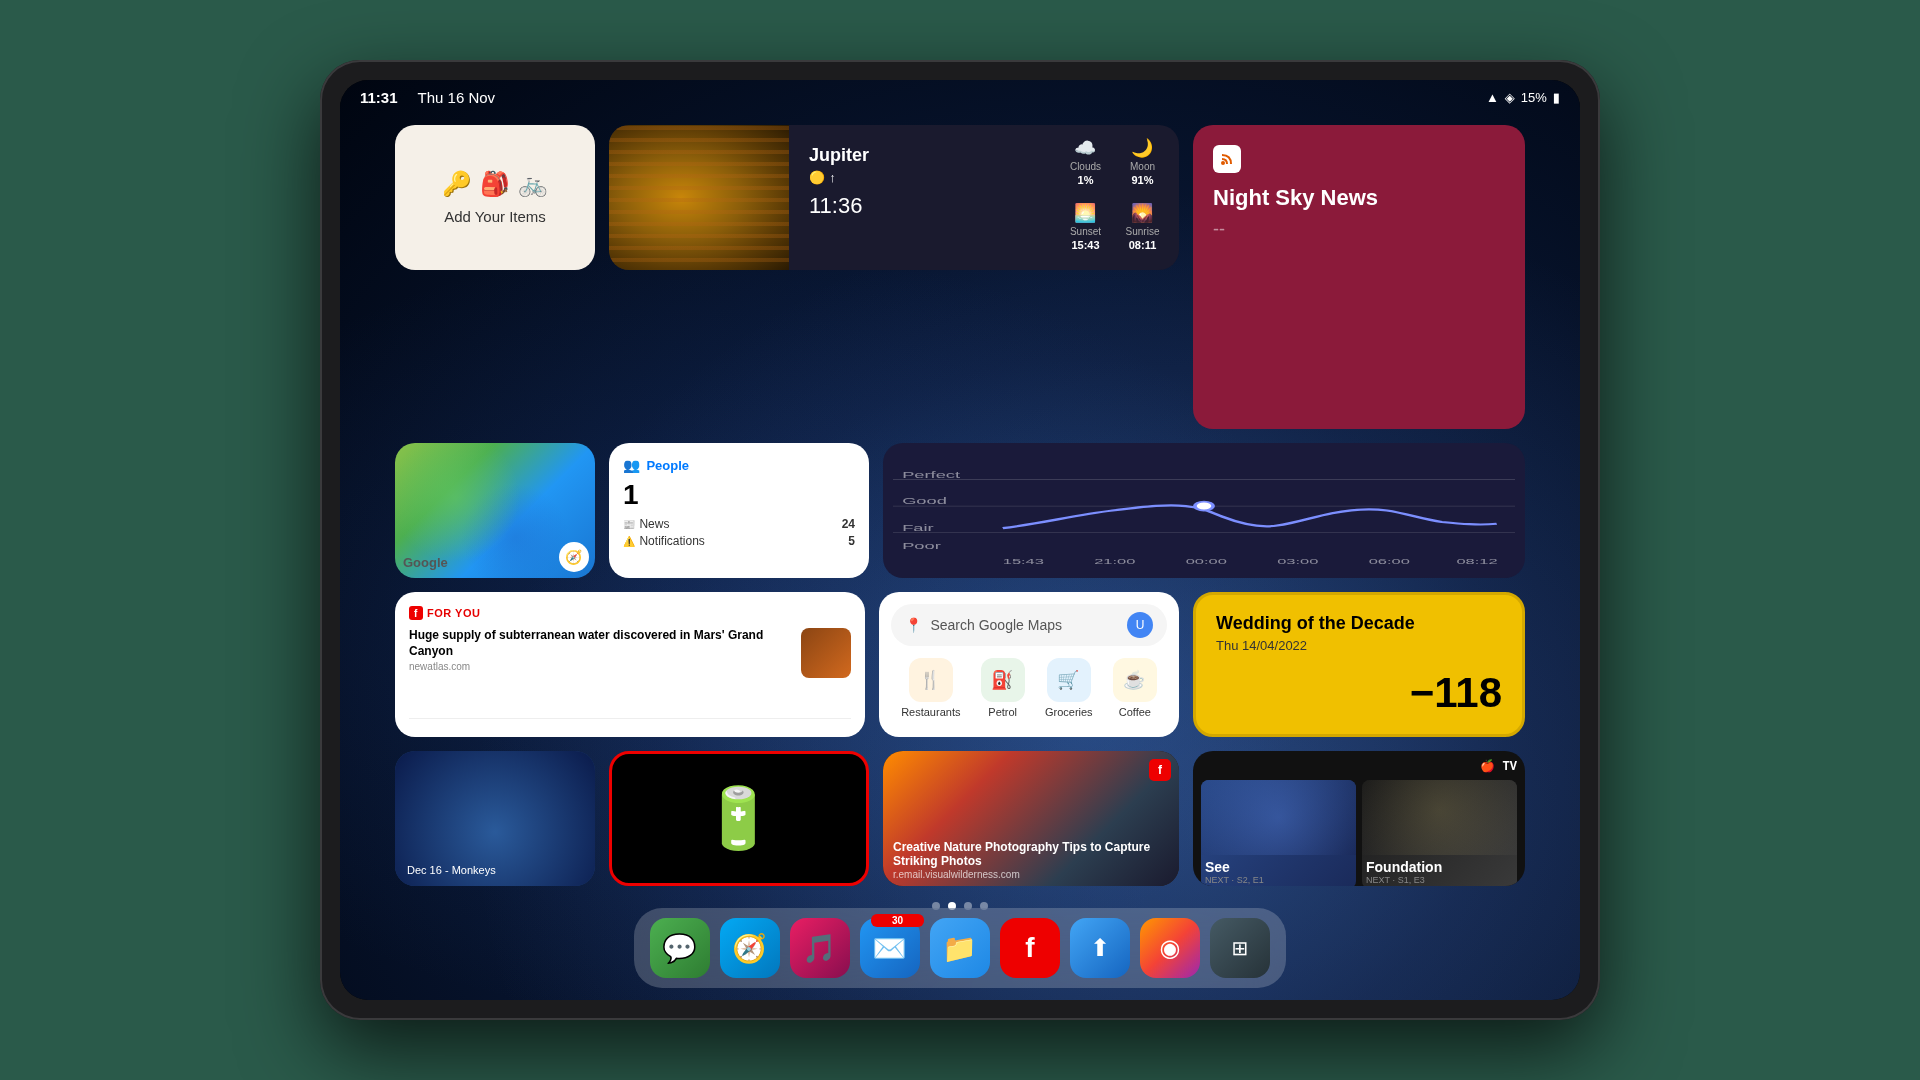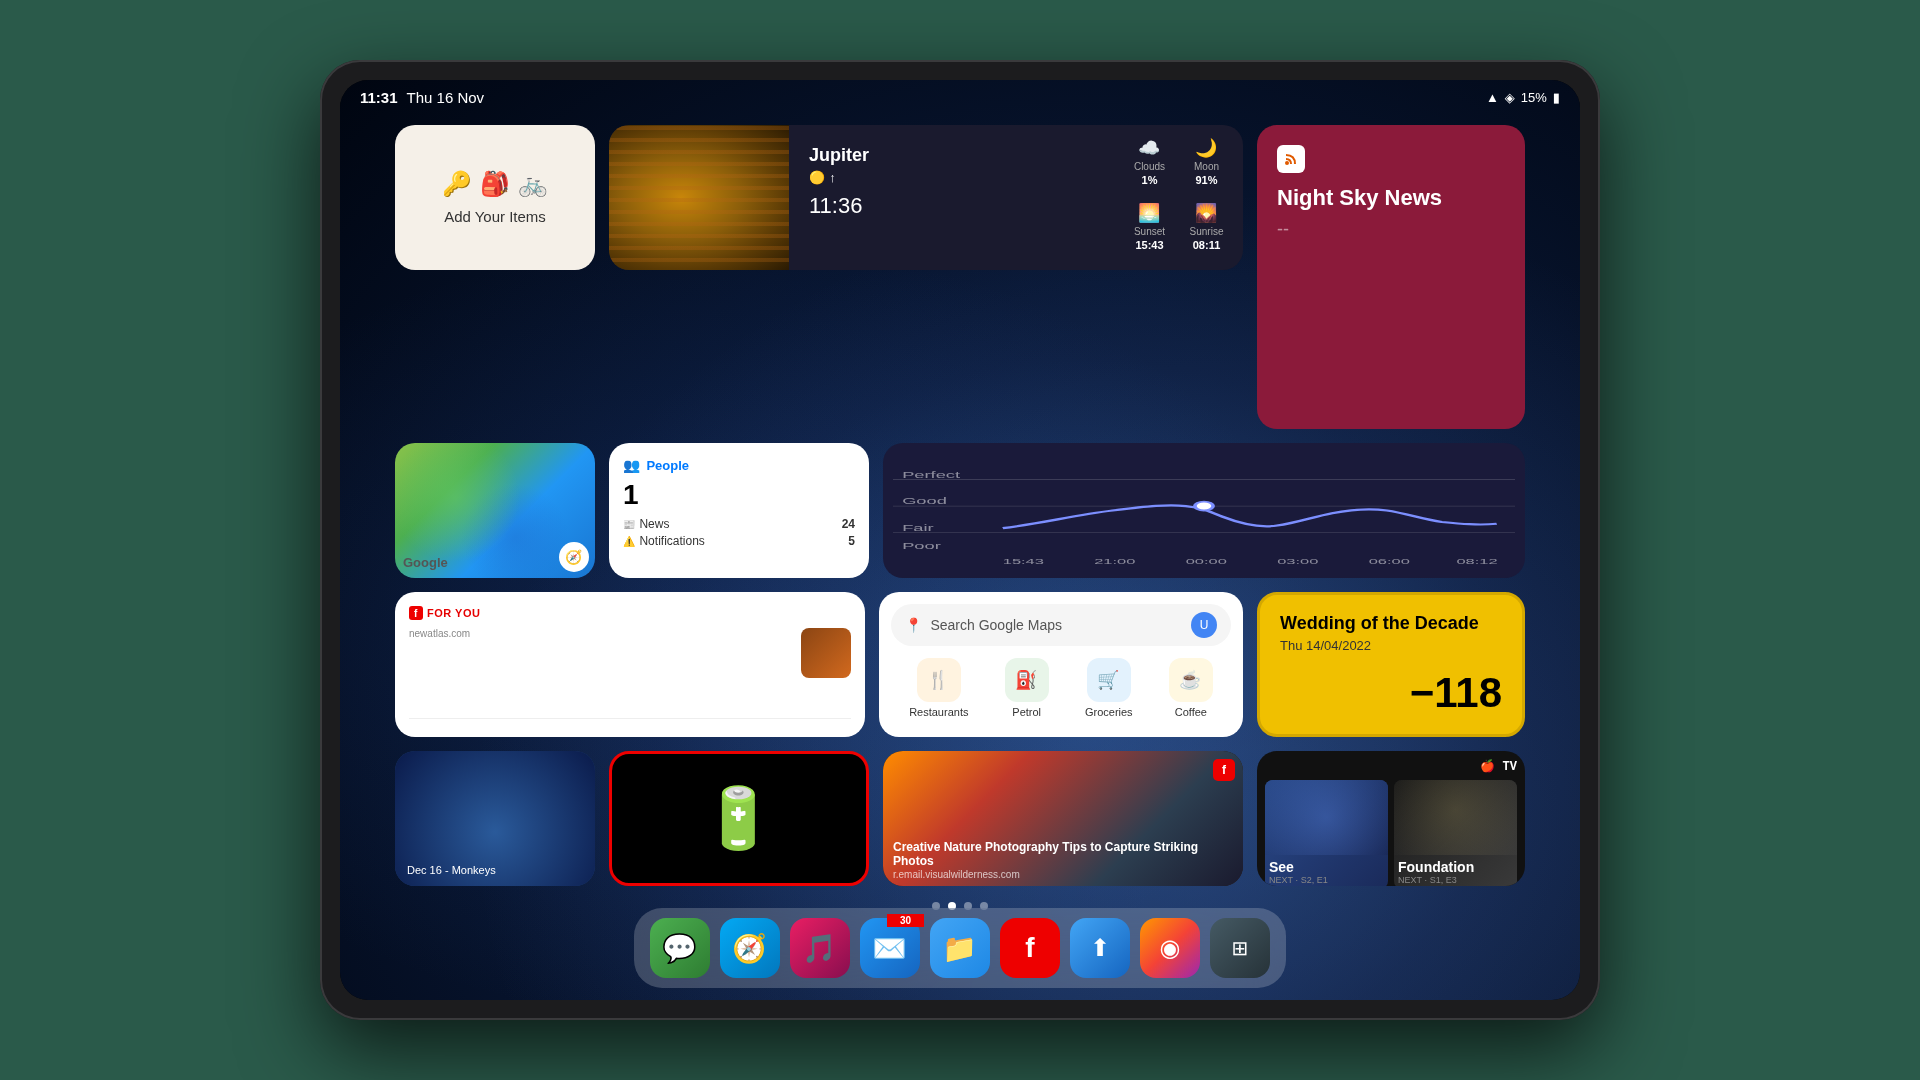--- a/index.html
+++ b/index.html
@@ -573,22 +573,22 @@
     .dock-app-screenshotplus { background: linear-gradient(135deg, #455a64 0%, #263238 100%); }
 
     .badge {
       position: absolute;
       top: -4px;
       right: -4px;
       background: #e00;
       color: #fff;
       font-size: 10px;
       font-weight: 700;
-      padding: 1px 13px;
-      border-radius: 0;
+      padding: 1px 21px;
+      border-radius: 6px;
       min-width: 18px;
       text-align: center;
     }
 
     
     .page-dots {
       position: absolute;
       bottom: 90px;
       left: 50%;
       transform: translateX(-50%);
@@ -618,37 +618,37 @@
 
     .row {
       display: flex;
       gap: 14px;
       margin-bottom: 14px;
     }
 
     .col-small { width: 200px; flex-shrink: 0; }
     .col-medium { width: 260px; flex-shrink: 0; }
     .col-flex { flex: 1; }
-    .col-large { width: 268px; flex-shrink: 0; }
+    .col-large { width: 332px; flex-shrink: 0; }
 
     .h-widget-sm { height: 145px; }
     .h-widget-md { height: 135px; }
     .h-widget-lg { height: 135px; }
 
     svg text { font-family: -apple-system, sans-serif; }
   </style>
 </head>
 <body>
 
 <div class="ipad-frame">
   <div class="ipad-screen">
     <div class="wallpaper"></div>
 
     <div class="status-bar">
-      <div style="display:flex; align-items:center; gap:1px;">
+      <div style="display:flex; align-items:center; gap:12px;">
         <span class="status-time">11:31</span>
         <span class="status-date">Thu 16 Nov</span>
       </div>
       <div class="status-right">
         <span>▲</span>
         <span>◈</span>
         <span>15%</span>
         <span>▮</span>
       </div>
     </div>
@@ -780,20 +780,21 @@
 
       <div class="row">
 
         <div class="widget widget-news col-small" style="height:145px;width:470px;flex-shrink:0;">
           <div class="news-for-you">
             <span style="background:#e00;color:#fff;width:14px;height:14px;border-radius:3px;display:flex;align-items:center;justify-content:center;font-size:10px;font-weight:700;">f</span>
             <span>FOR YOU</span>
           </div>
           <div class="news-item">
             <div class="news-text">
+              <div class="news-headline">Huge supply of subterranean water discovered in Mars' Grand Canyon</div>
               <div class="news-source">newatlas.com</div>
             </div>
             <div class="news-thumb news-thumb-1"></div>
           </div>
           <div style="height:1px;background:#eee;margin:4px 0;"></div>
         </div>
 
         <div class="widget widget-maps-search col-flex" style="height:145px;">
           <div class="maps-search-bar">
             <span class="maps-search-icon">📍</span>

